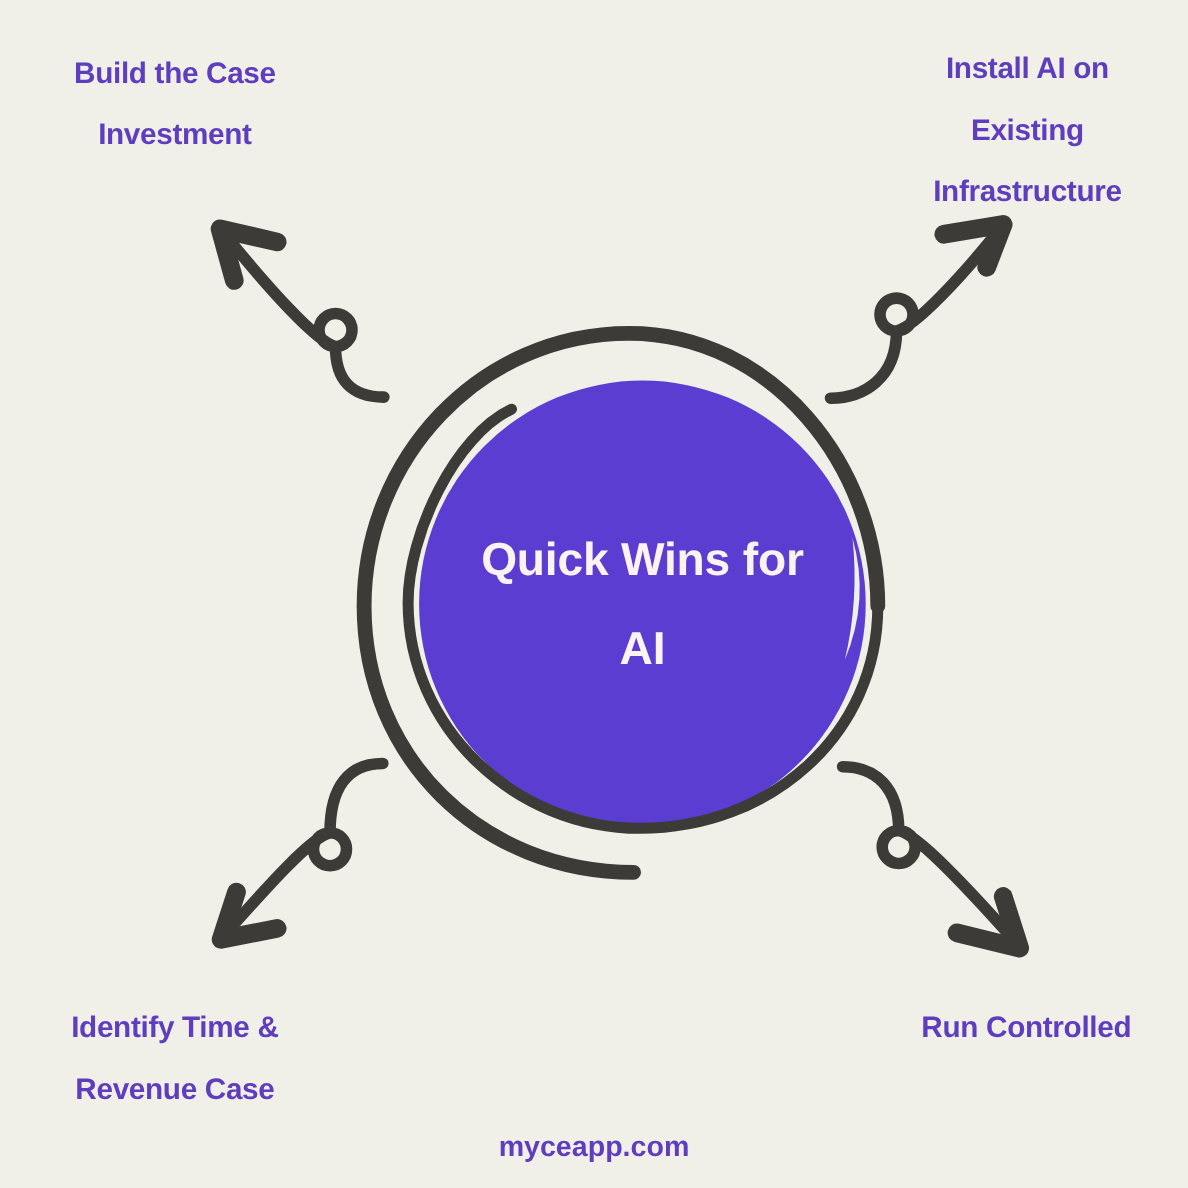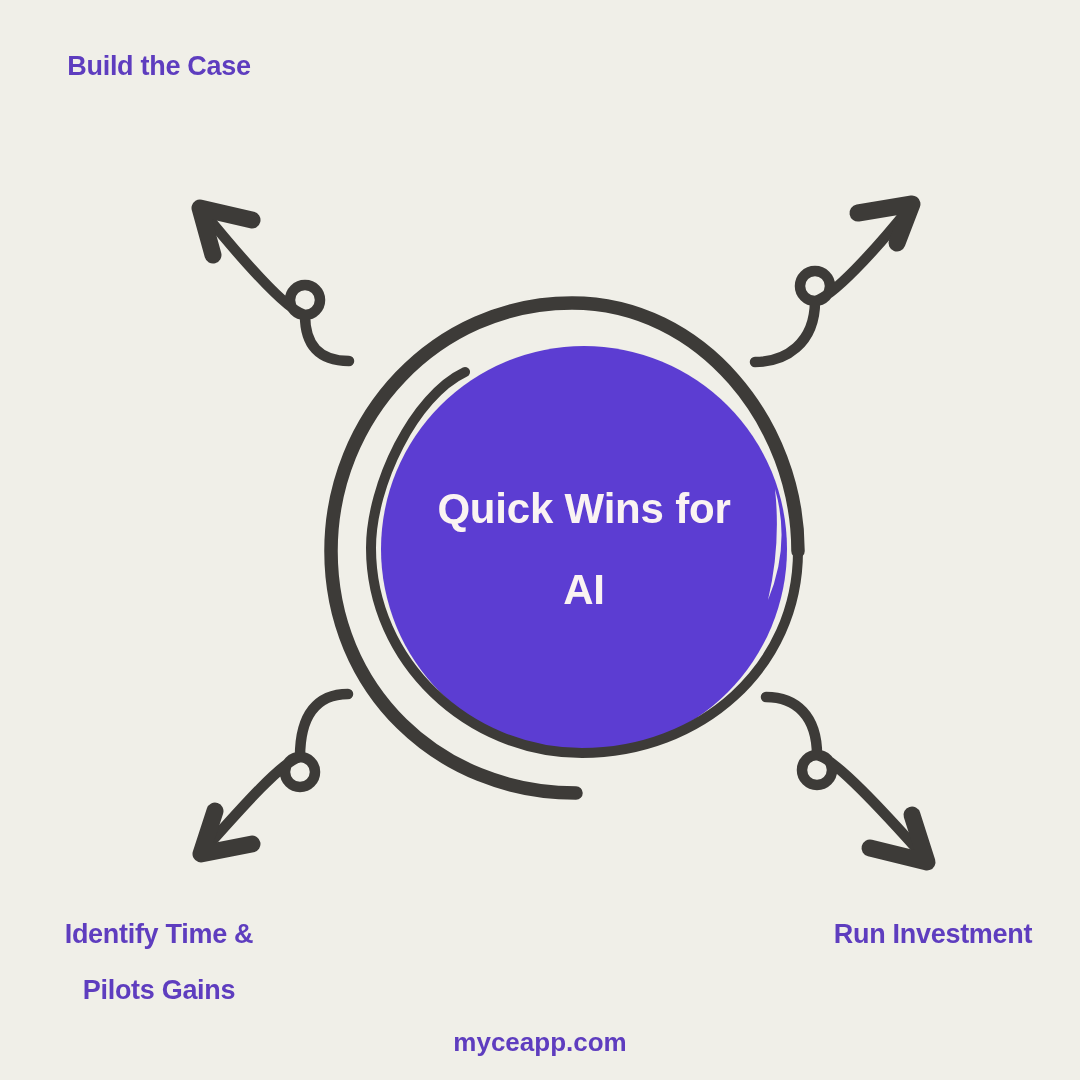--- a/index.html
+++ b/index.html
@@ -76,30 +76,36 @@
     </g>
 
     <g>
       <path d="M 766 697 C 796 697, 817 716, 817 755 A 15 15 0 1 1 817 785 A 15 15 0 1 1 817 755 C 834 758, 884 812, 924 857" fill="none" style="stroke:var(--dark);" stroke-width="10.5" stroke-linecap="round" stroke-linejoin="round"></path>
       <path d="M 912 815 L 927 862 L 870 848" fill="none" style="stroke:var(--dark);" stroke-width="17" stroke-linecap="round" stroke-linejoin="round"></path>
     </g>
   </svg>
 
   <div class="label tl">
     <span>Build the Case</span>
+    <span>Investment</span>
   </div>
 
+  <div class="label tr">
+    <span>Install AI on</span>
+    <span>Existing</span>
+    <span>Infrastructure</span>
+  </div>
 
   <div class="label bl">
     <span>Identify Time &amp;</span>
-    <span>Pilots Gains</span>
+    <span>Revenue Case</span>
   </div>
 
   <div class="label br">
-    <span>Run Investment</span>
+    <span>Run Controlled</span>
   </div>
 
   <div class="center-title">
     <span>Quick Wins for</span>
     <span>AI</span>
   </div>
 
   <div class="footer">myceapp.com</div>
 
 </div>

